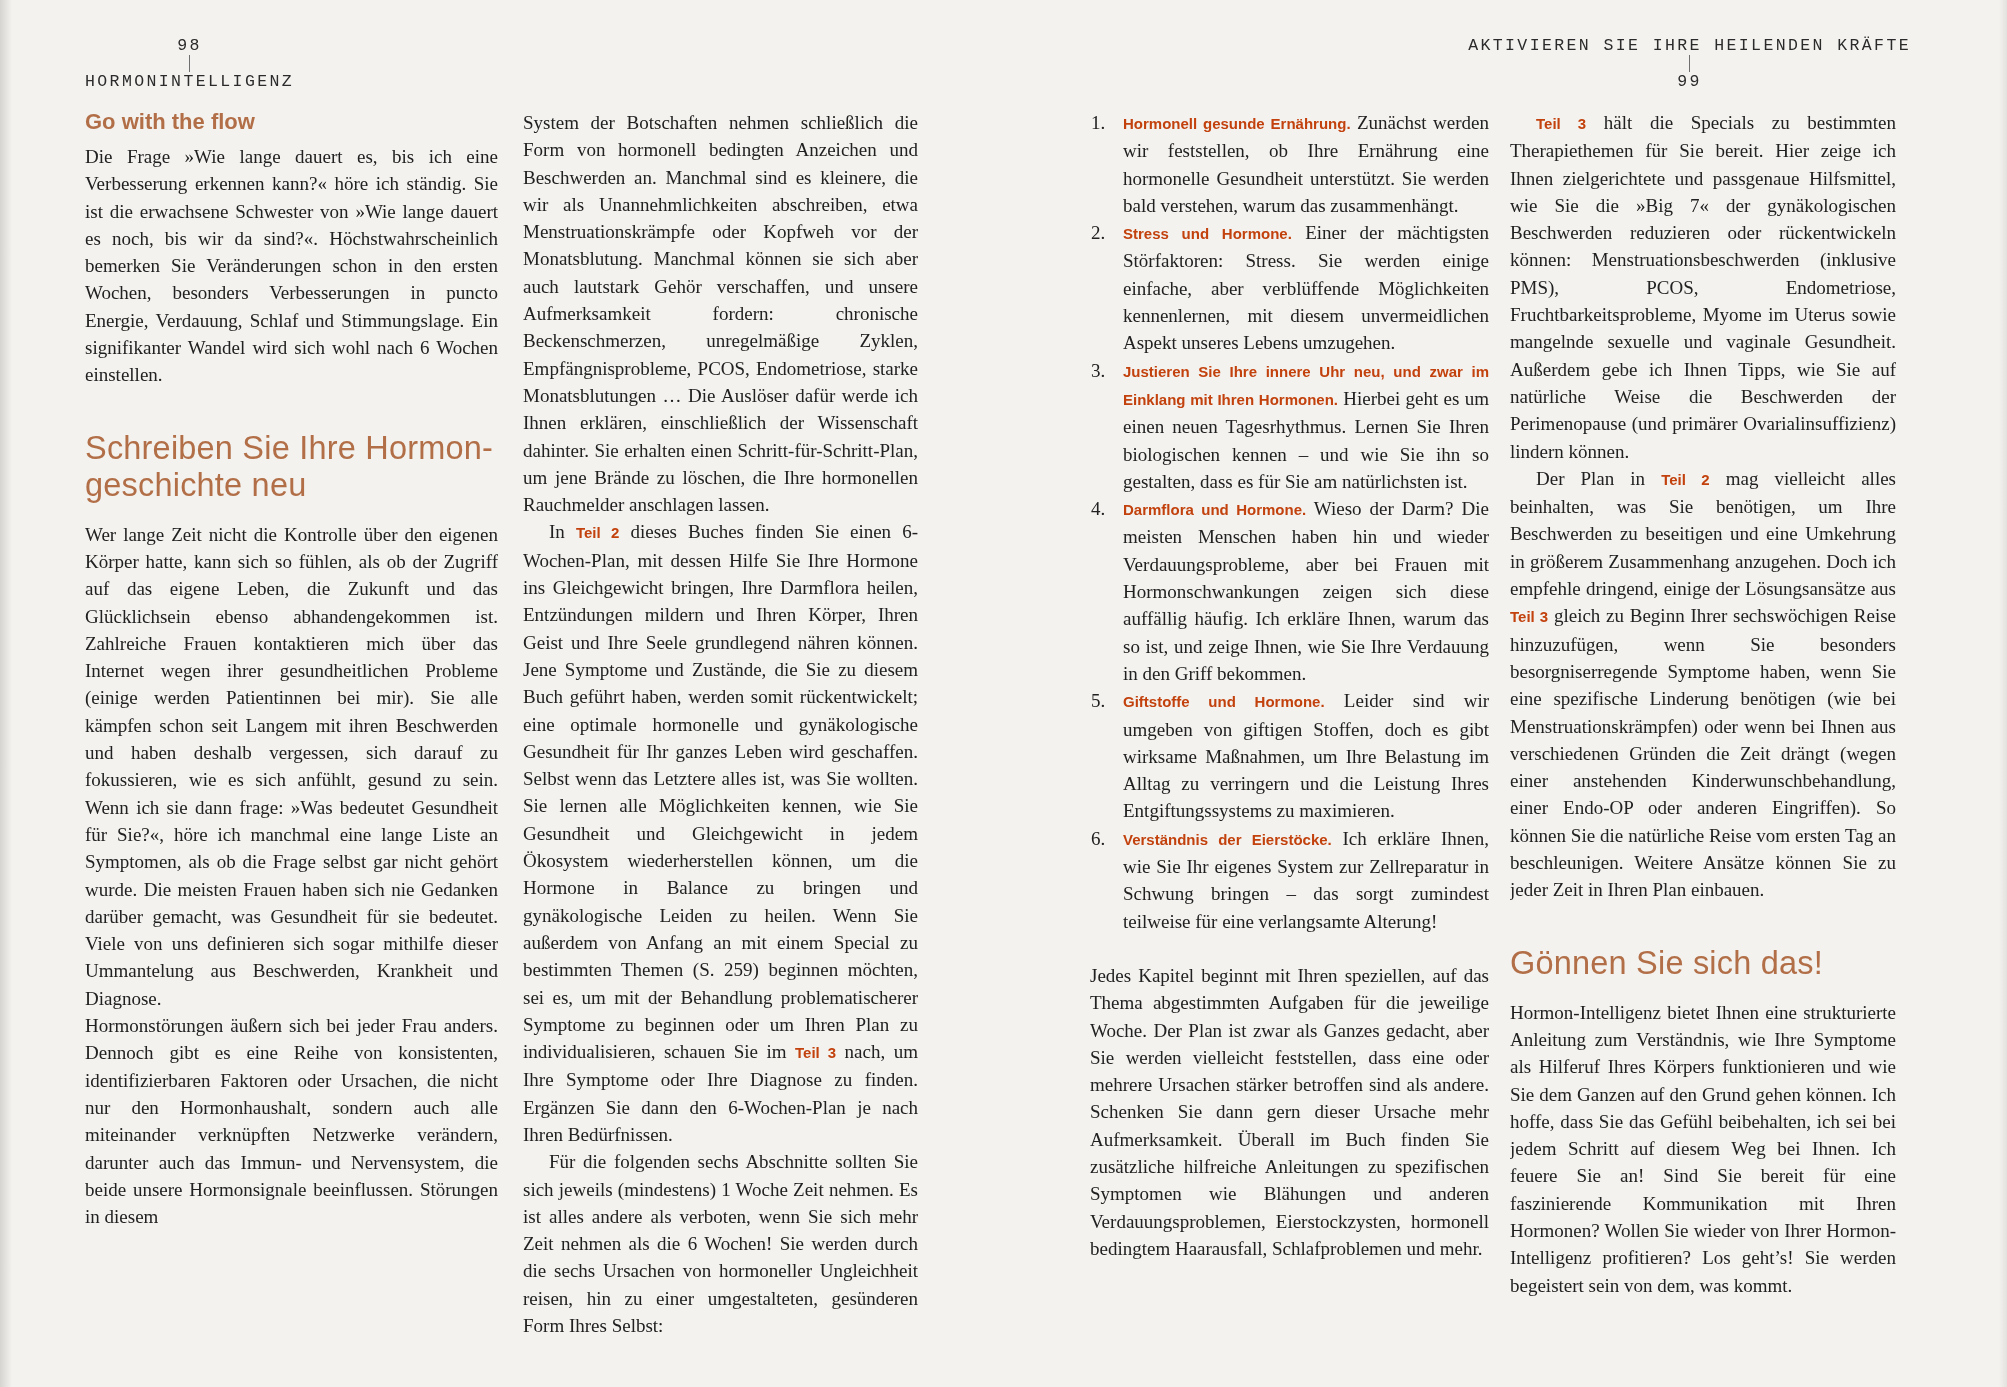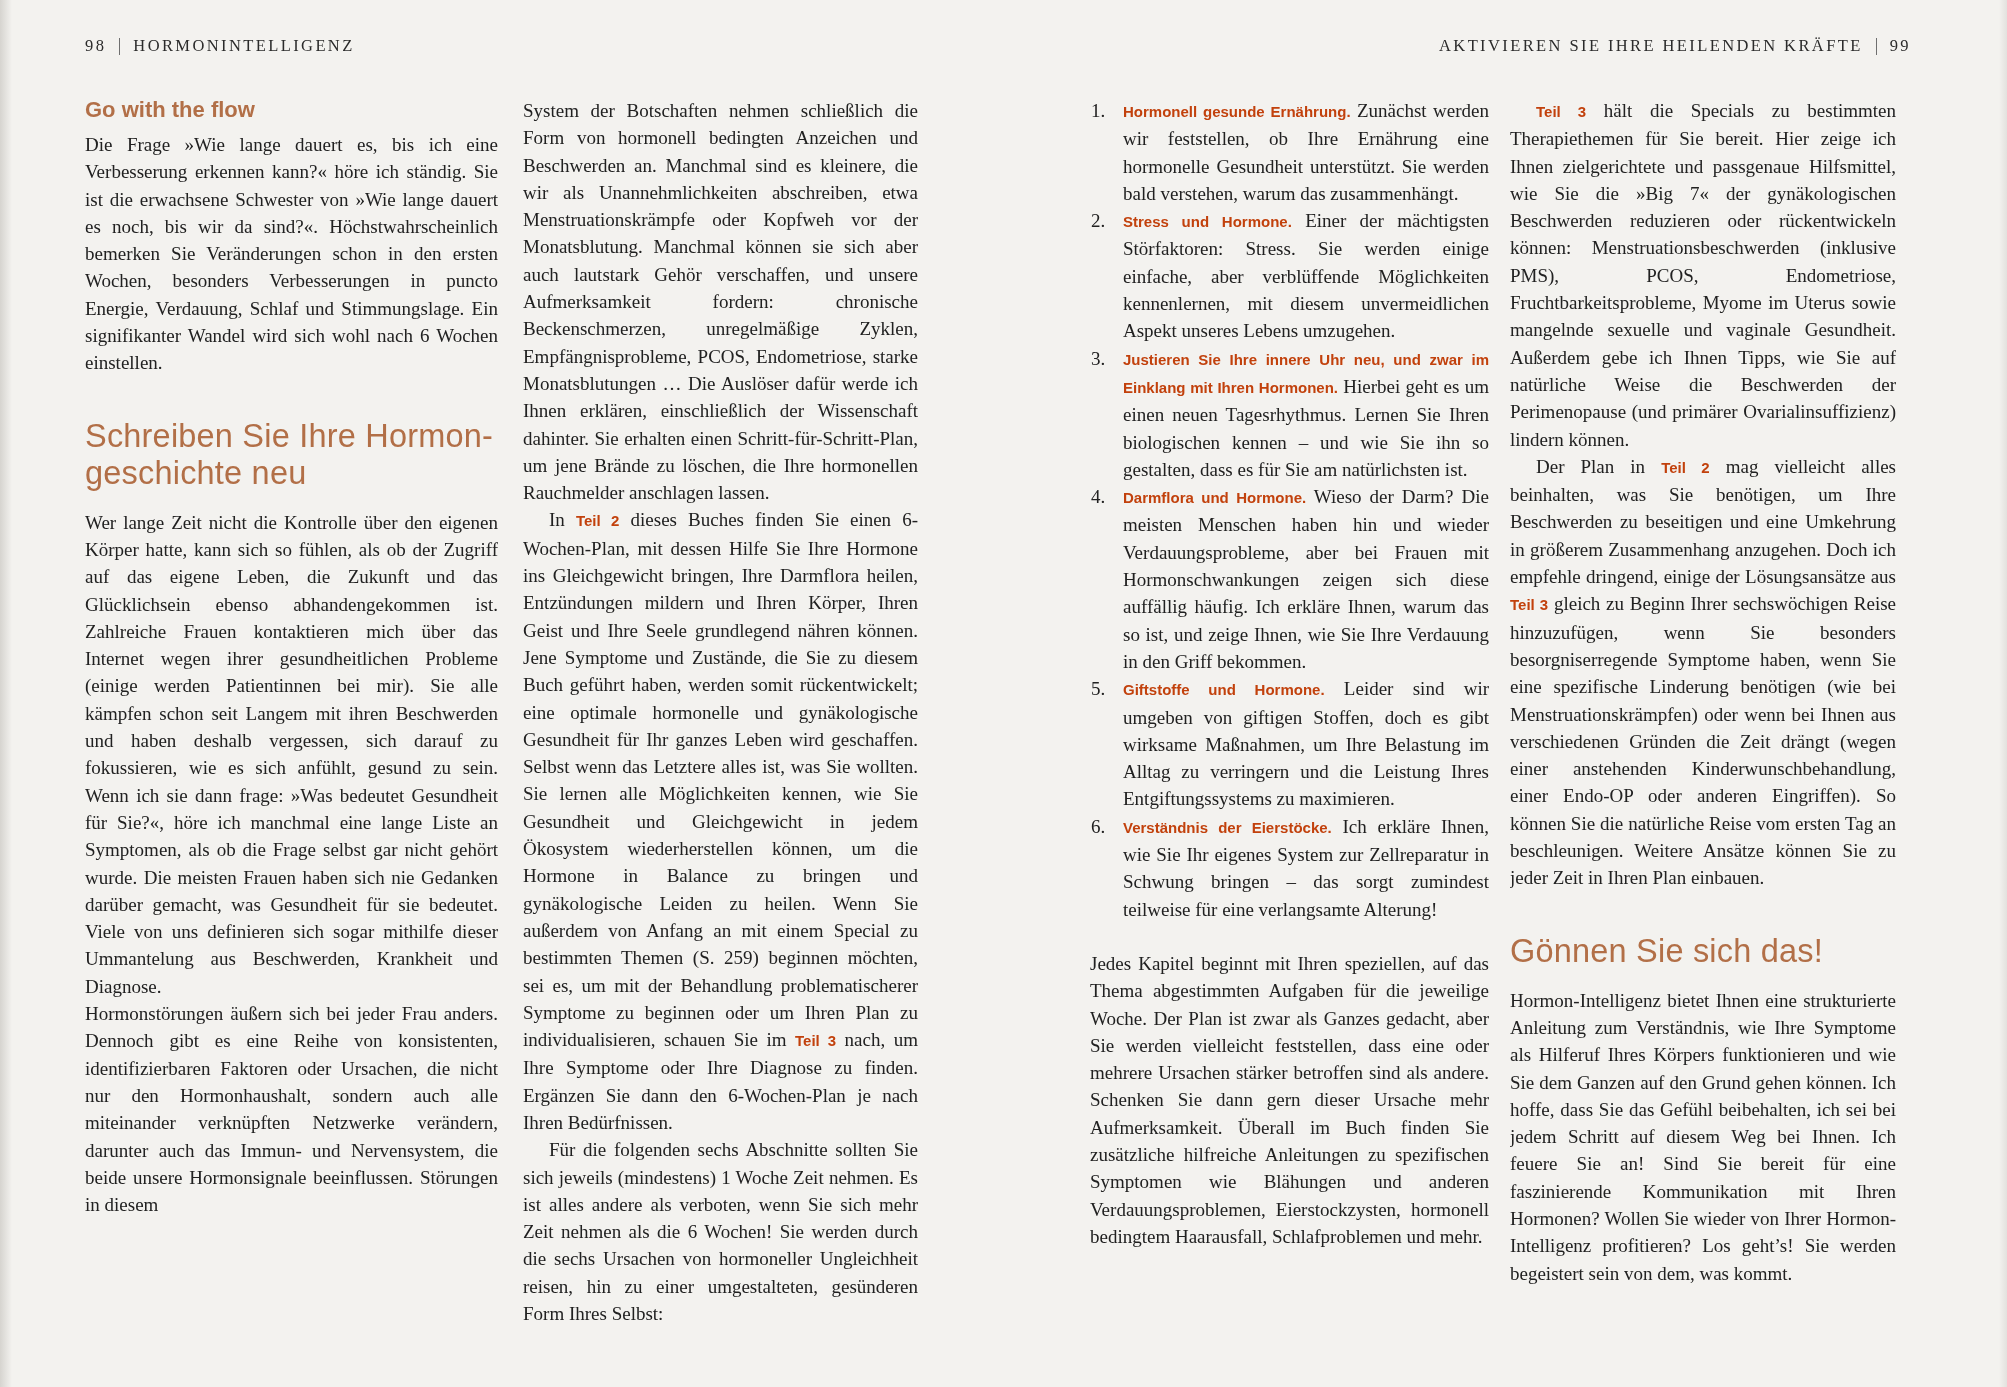--- a/index.html
+++ b/index.html
@@ -24,22 +24,22 @@
     pointer-events: none;
   }
 
   .page { position: absolute; top: 0; height: 100%; }
   #page-left  { left: 0;      width: 1003px; }
   #page-right { left: 1003px; width: 1004px; }
 
   .running-header {
     position: absolute; top: 36px;
     display: flex; align-items: center; white-space: nowrap;
-    font-family: Liberation Serif, serif;
-    font-size: 16.5px; letter-spacing: 2.4px; color: #2b2b2b;
+    font-family: Liberation Mono, monospace;
+    font-size: 16.5px; letter-spacing: 2.4px; color: #2b2b2b; flex-direction: column;
   }
   #page-left  .running-header { left: 85px; }
   #page-right .running-header { right: 96px; }
   .hdr-bar { display: inline-block; width: 1px; height: 17px; background: #6f6f6f; margin: 0 13px; }
 
   .col {
     position: absolute; top: 97px; height: 1274px;
     text-align: justify;
     font-size: 19px; line-height: 27.3px;
     overflow: hidden;
@@ -53,21 +53,21 @@
   .h-small {
     font-family: "Liberation Sans", sans-serif; font-weight: 700;
     font-size: 22px; line-height: 26px; color: var(--accent, #b26f47);
     margin: 0 0 8px; text-align: left; hyphens: none;
   }
   .h-large {
     font-family: "Liberation Sans", sans-serif; font-weight: 400;
     font-size: 32.5px; line-height: 37px; color: var(--accent, #b26f47);
     margin: 41px 0 17px; text-align: left; letter-spacing: 0.2px; hyphens: none;
   }
-  .col > :first-child { margin-top: 0; }
+  .col > :first-child { margin-top: 12px; }
 
   .body-p { margin: 0; }
   .body-p.indent { text-indent: 26px; }
   .body-p.gap-before { margin-top: 27px; }
 
   .bsans {
     font-family: "Liberation Sans", sans-serif; font-weight: 700;
     font-size: 15px; color: #c2410c;
   }
 

